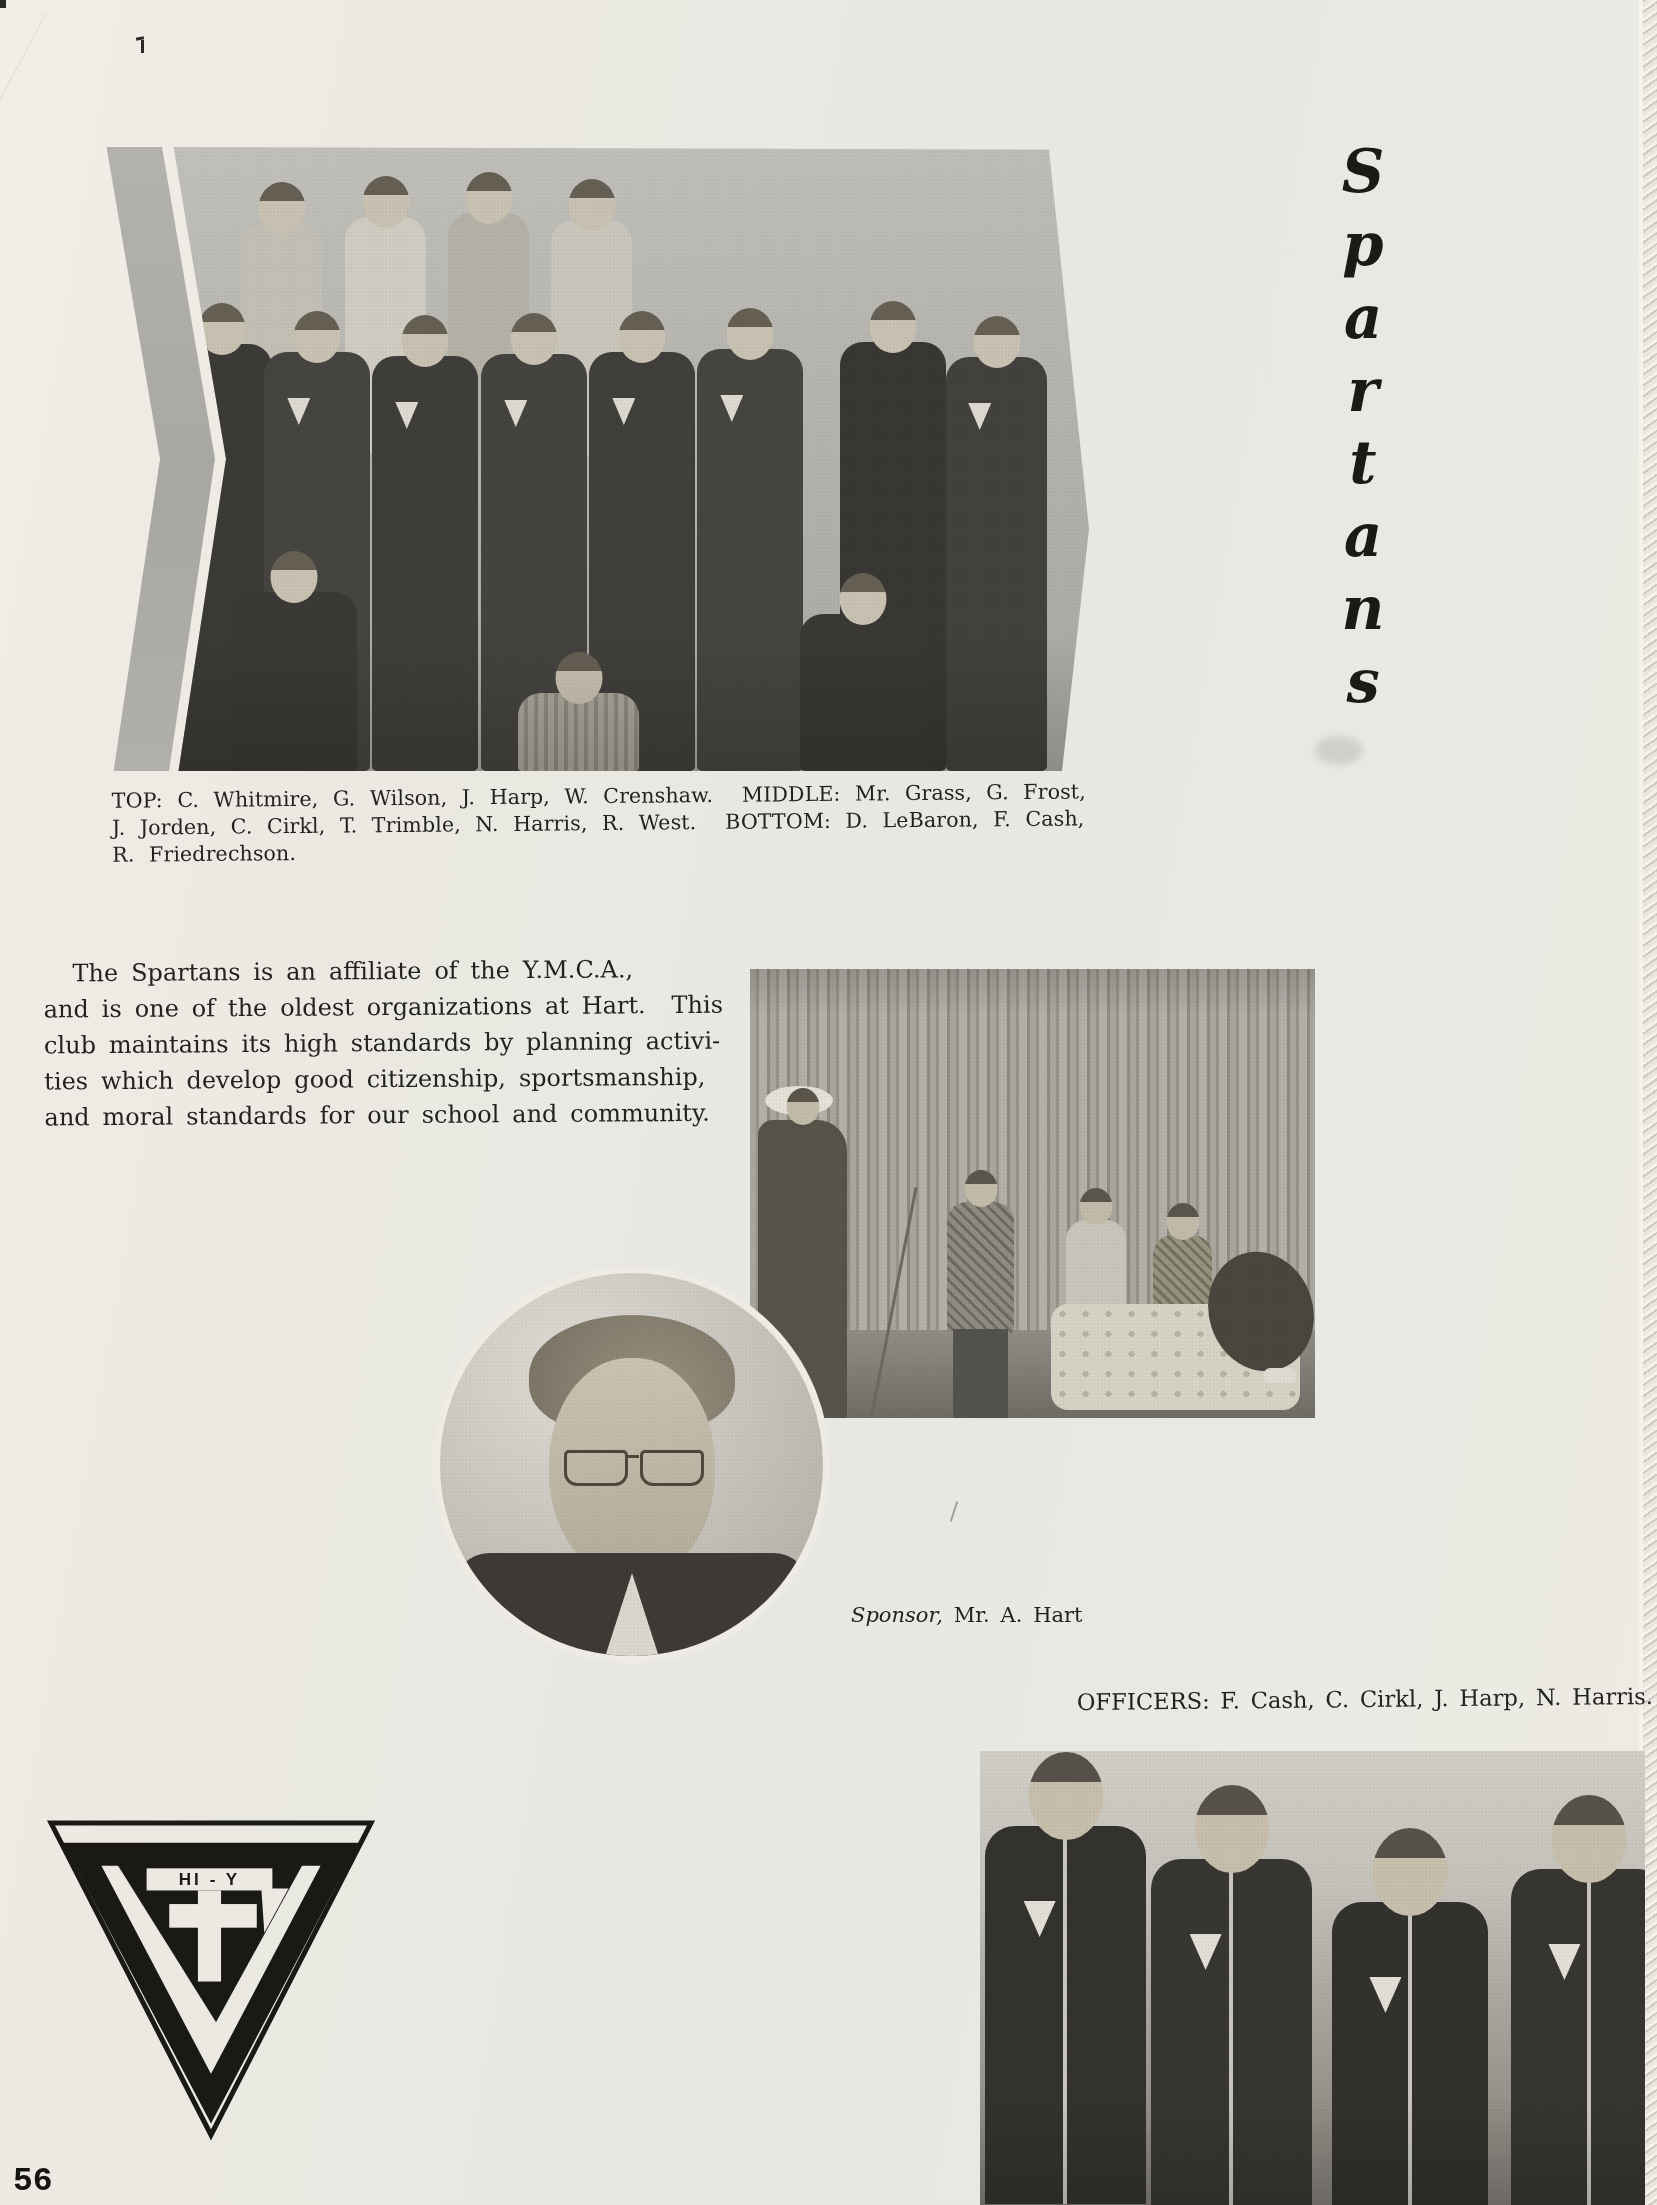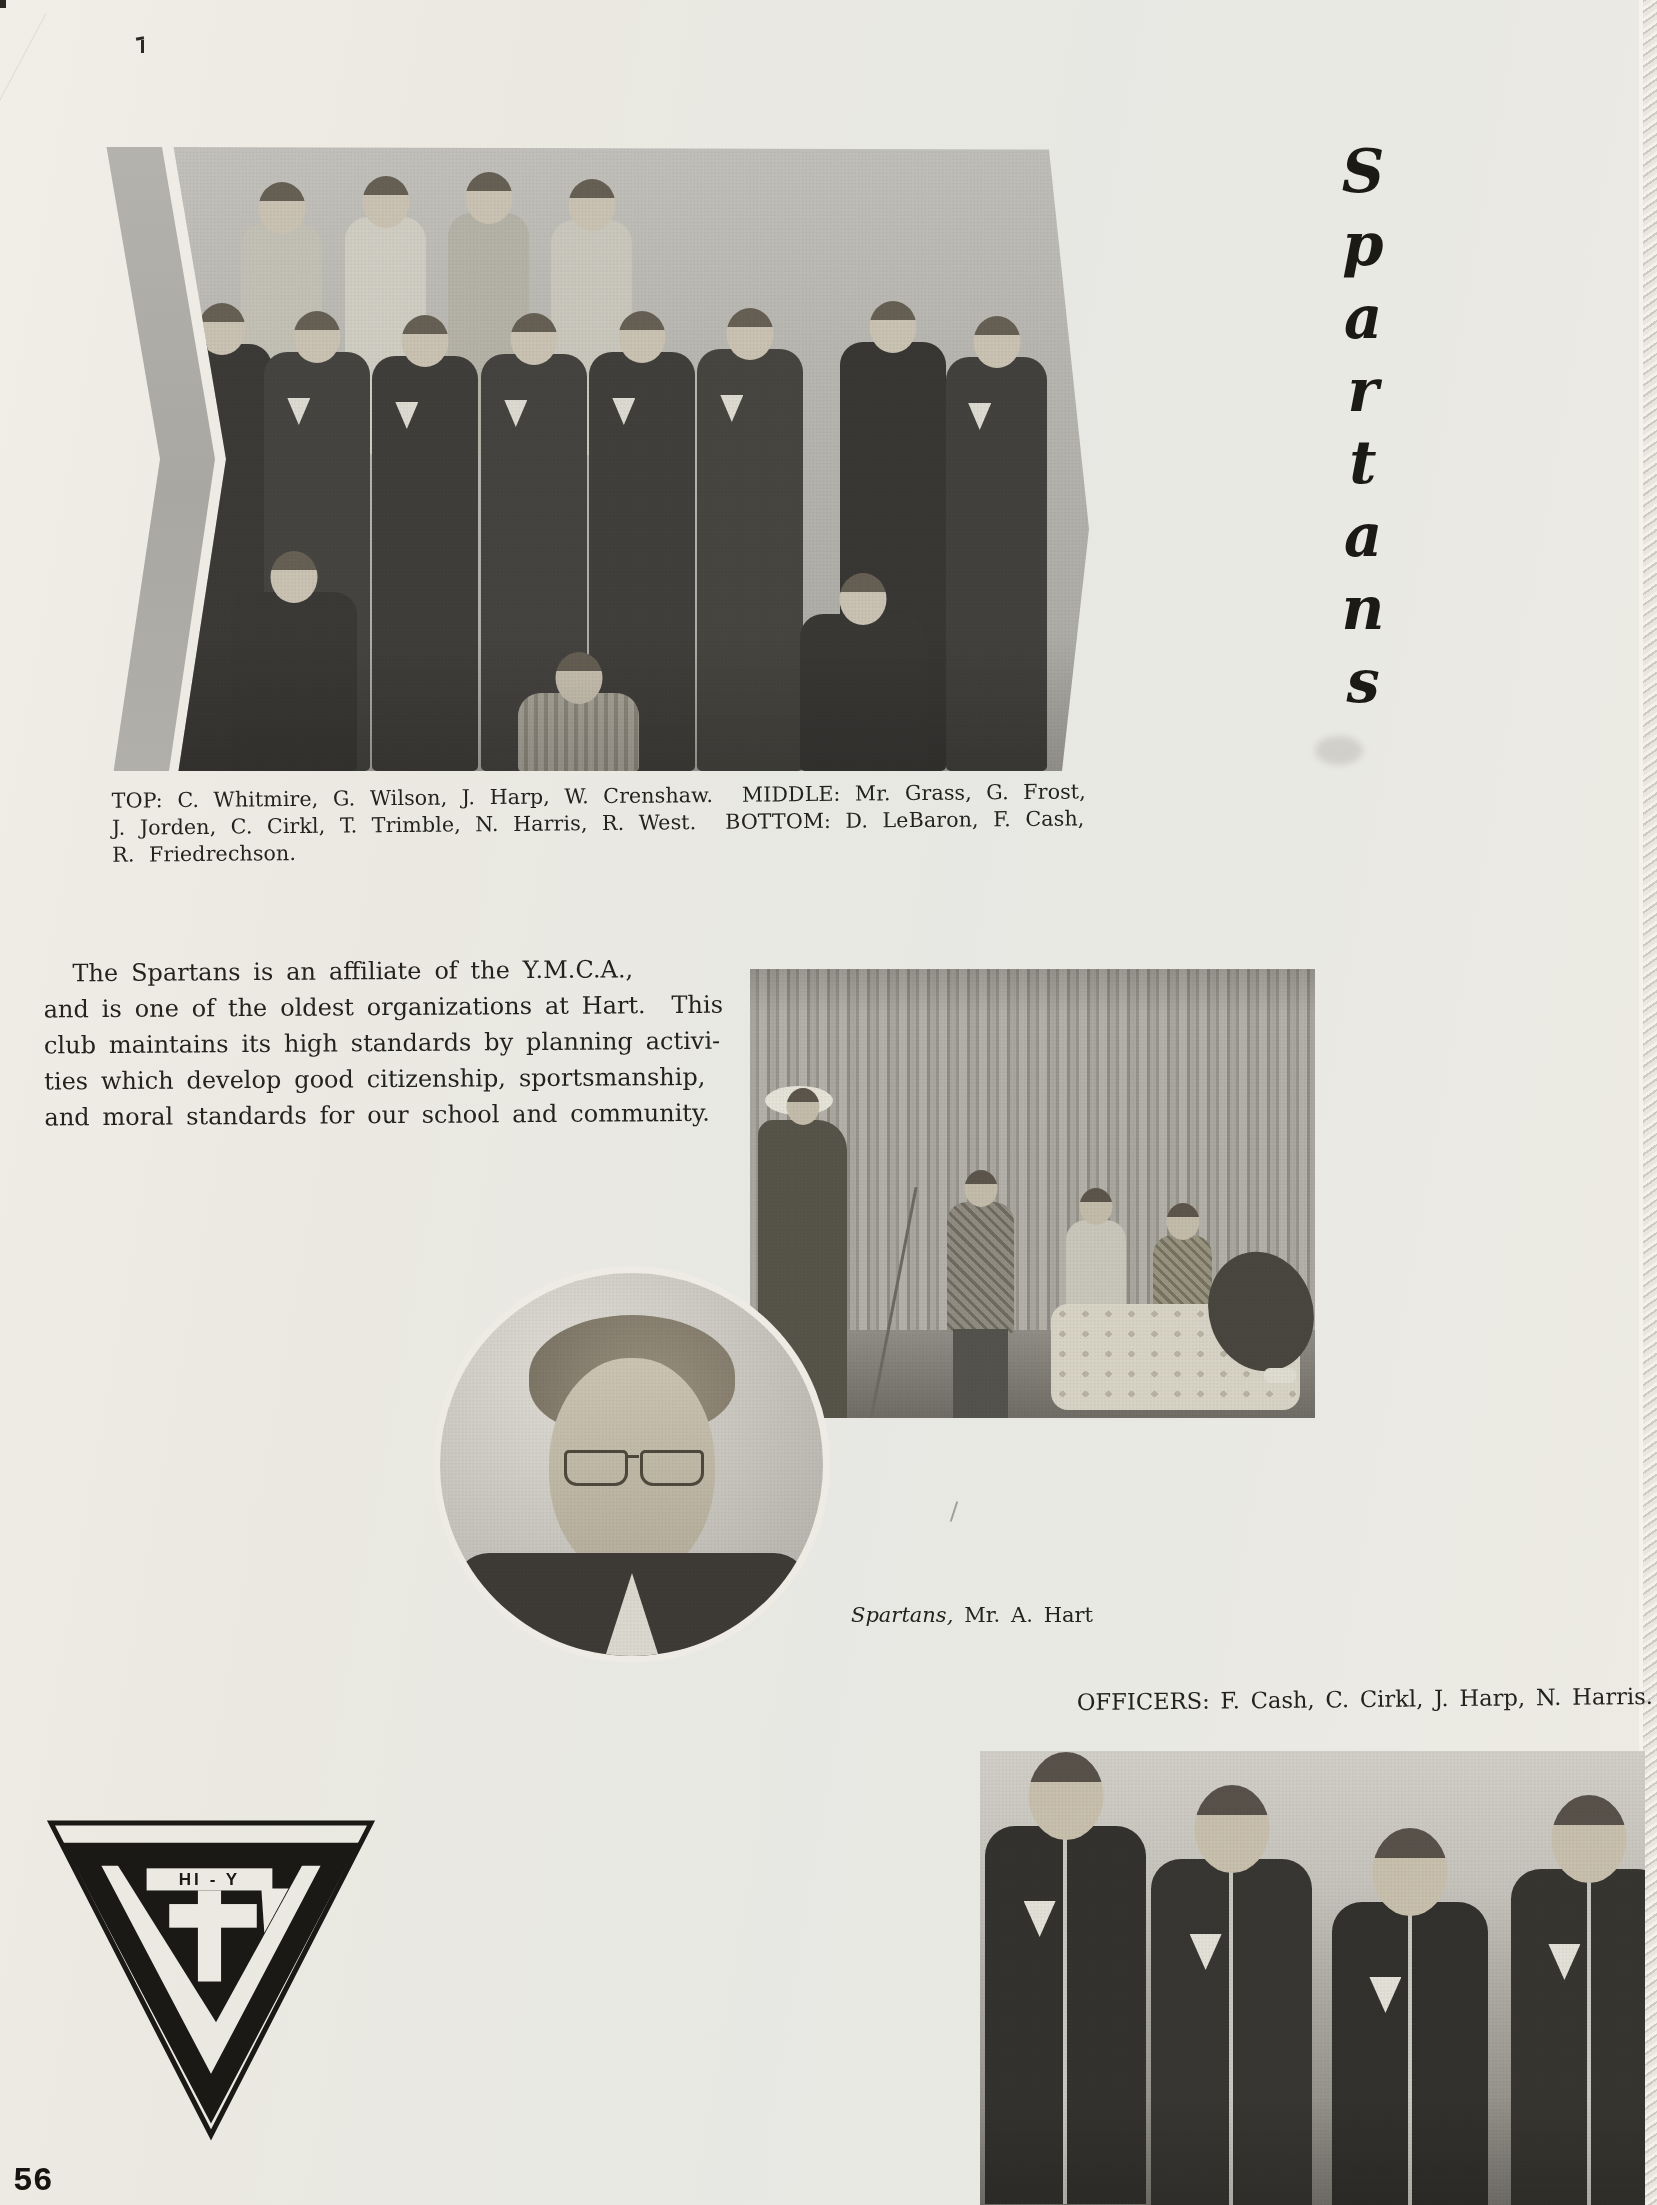--- a/index.html
+++ b/index.html
@@ -196,21 +196,21 @@
     <div class="p-face"></div>
     <div class="p-lens" style="left:124px;"></div>
     <div class="p-lens" style="left:200px;"></div>
     <div class="p-bridge"></div>
     <div class="p-jacket"></div>
     <div class="p-shirt"></div>
     <div class="dots"></div>
   </div>
 
   <div class="abs sponsor-cap">
-    <span style="font-style:italic;">Spartans,</span><span> Mr. A. Hart</span>
+    <span style="font-style:italic;">Sponsor,</span><span> Mr. A. Hart</span>
   </div>
 
   <div class="abs officers-cap">OFFICERS: F. Cash, C. Cirkl, J. Harp, N. Harris.</div>
 
   <div class="abs officers-photo">
     <div class="of-fig" style="--j:#34322e;left:5px;top:75px;width:161px;height:378px;"></div>
     <div class="of-fig" style="--j:#383632;left:171px;top:108px;width:161px;height:346px;"></div>
     <div class="of-fig" style="--j:#33312d;left:352px;top:151px;width:156px;height:303px;"></div>
     <div class="of-fig" style="--j:#37352f;left:531px;top:118px;width:156px;height:336px;"></div>
     <div class="dots"></div>

